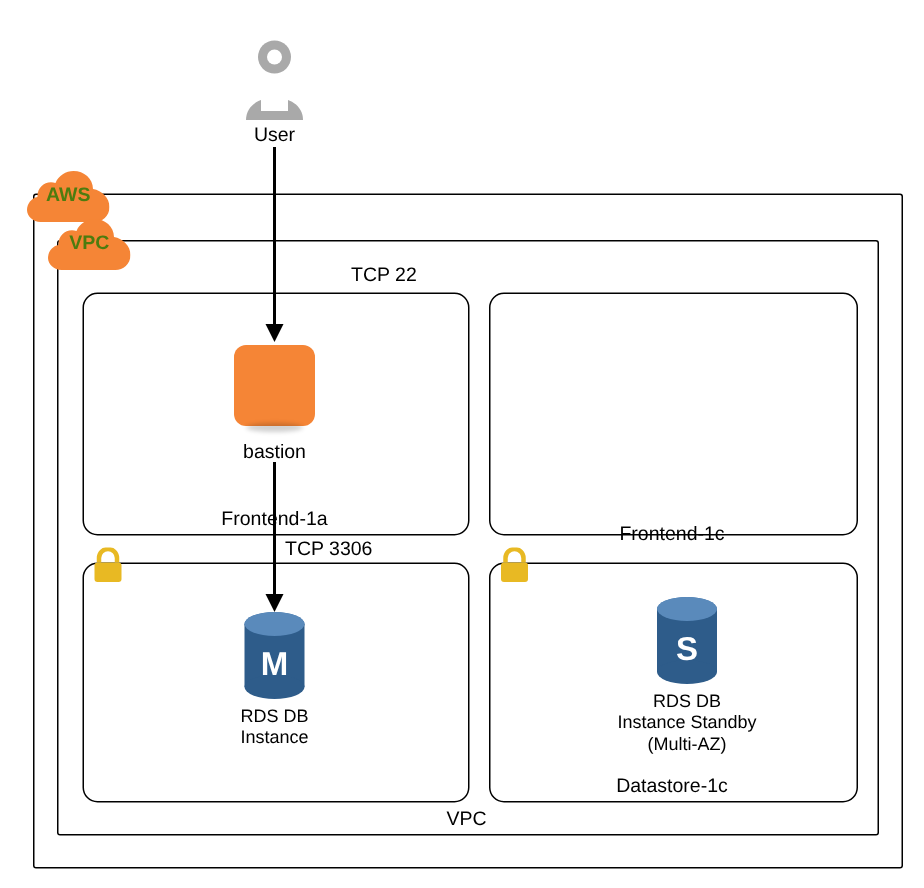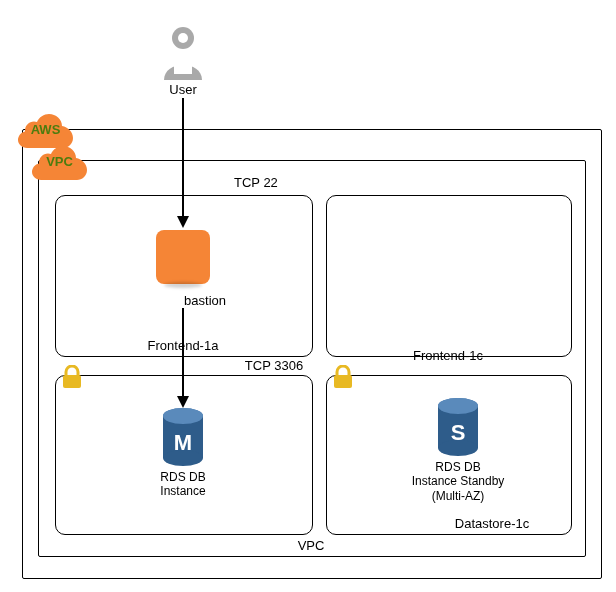--- a/index.html
+++ b/index.html
@@ -96,21 +96,21 @@
 
   <div class="box" style="left:55px; top:195px; width:256px; height:160px; border-radius:10px;"></div>
   <div class="label" style="left:55px; top:338px; width:256px;">Frontend-1a</div>
 
   <div class="box" style="left:326px; top:195px; width:244px; height:160px; border-radius:10px;"></div>
   <div class="label" style="left:326px; top:348px; width:244px;">Frontend-1c</div>
 
   <div class="box" style="left:55px; top:375px; width:256px; height:158px; border-radius:10px;"></div>
 
   <div class="box" style="left:326px; top:375px; width:244px; height:158px; border-radius:10px;"></div>
-  <div class="label" style="left:326px; top:516px; width:244px;padding-left:44px;">Datastore-1c</div>
+  <div class="label" style="left:326px; top:516px; width:244px;">Datastore-1c</div>
 
   <div class="cloud-badge" style="left:18px; top:112px;">
     <svg width="55" height="36" viewBox="0 0 55 36">
       <path d="M44 14c0-7-6-12-13-12-5 0-10 3-12 8-1-0.3-2-0.5-3-0.5-5 0-9 4-9 9 0 0.3 0 0.6 0 0.9C3 20 0 24 0 28c0 4 4 8 9 8h36c5 0 10-4 10-10 0-6-5-11-11-12z" fill="#f58536"></path>
     </svg>
     <div class="cloud-text">AWS</div>
   </div>
 
   <div class="cloud-badge" style="left:32px; top:144px;">
     <svg width="55" height="36" viewBox="0 0 55 36">
@@ -140,25 +140,25 @@
       <path d="M16 40 C16 30 34 30 34 40 L34 50 L16 50 Z" fill="#fff"></path>
     </svg>
   </div>
   <div class="label" style="left:148px; top:82px; width:70px;">User</div>
 
   <div class="arrow-line" style="left:182px; top:98px; height:120px;"></div>
   <div class="arrow-head" style="left:177px; top:216px;"></div>
   <div class="label" style="left:190px; top:175px; width:60px; text-align:left;margin-left:44px;">TCP 22</div>
 
   <div class="ec2-box" style="left:156px; top:230px;"></div>
-  <div class="label" style="left:140px; top:293px; width:86px;text-align:right;">bastion</div>
+  <div class="label" style="left:140px; top:293px; width:86px;">bastion</div>
 
   <div class="arrow-line" style="left:182px; top:308px; height:90px;"></div>
   <div class="arrow-head" style="left:177px; top:396px;"></div>
-  <div class="label" style="left:190px; top:358px; width:80px; text-align:center;margin-left:44px;">TCP 3306</div>
+  <div class="label" style="left:190px; top:358px; width:80px; text-align:left;">TCP 3306</div>
 
   <div class="db-cyl" style="left:161px; top:408px;">
     <svg width="44" height="58" viewBox="0 0 44 58">
       <ellipse cx="22" cy="8" rx="20" ry="8" fill="#3a6fa8"></ellipse>
       <rect x="2" y="8" width="40" height="42" fill="#2e5c8a"></rect>
       <ellipse cx="22" cy="50" rx="20" ry="8" fill="#2e5c8a"></ellipse>
       <ellipse cx="22" cy="8" rx="20" ry="8" fill="#5a8abb"></ellipse>
     </svg>
     <div class="db-letter">M</div>
   </div>

